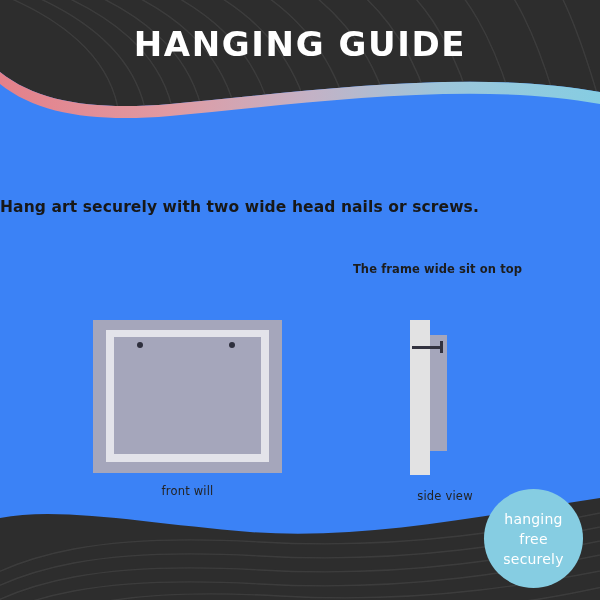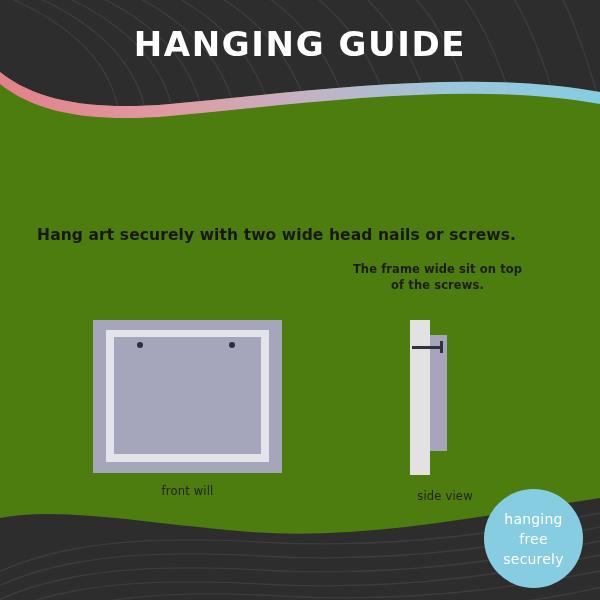--- a/index.html
+++ b/index.html
@@ -10,21 +10,21 @@
   body {
     width: 600px;
     height: 600px;
     font-family: "DejaVu Sans", "Liberation Sans", sans-serif;
     overflow: hidden;
   }
   #page {
     position: relative;
     width: 600px;
     height: 600px;
-    background: #4d7c0f;
+    background: #3b82f6;
     overflow: hidden;
   }
 
   
   .header-band {
     position: absolute;
     left: 0;
     top: 0;
     width: 600px;
     height: 120px;
@@ -65,26 +65,25 @@
     letter-spacing: 0.2px;
   }
   .product-title .line {
     display: block;
   }
   .subtitle {
     position: absolute;
     left: 0;
     top: 198px;
     width: 516px;
-    text-align: right;
+    text-align: left;
     color: #181818;
     font-size: 15.5px;
     font-weight: bold;
     letter-spacing: 0.1px;
-    margin-top: 28px;
   }
 
   
   .caption {
     position: absolute;
     text-align: center;
     color: #1d1d1d;
     font-size: 11.5px;
     font-weight: bold;
     line-height: 15.5px;
@@ -293,21 +292,20 @@
       <div class="front-canvas"></div>
     </div>
     <div class="screw-dot" id="screw-dot-left"></div>
     <div class="screw-dot" id="screw-dot-right"></div>
   </div>
 
   <div class="view-label" id="label-front">front will</div>
 
   <div class="caption" id="caption-side">
     <span class="line">The frame wide sit on top</span>
-    <span class="line">of the screws.</span>
   </div>
 
   <div class="side-view">
     <div class="side-wall"></div>
     <div class="side-frame"></div>
     <div class="side-screw-shaft"></div>
     <div class="side-screw-head"></div>
   </div>
 
   <div class="view-label" id="label-side">side view</div>

